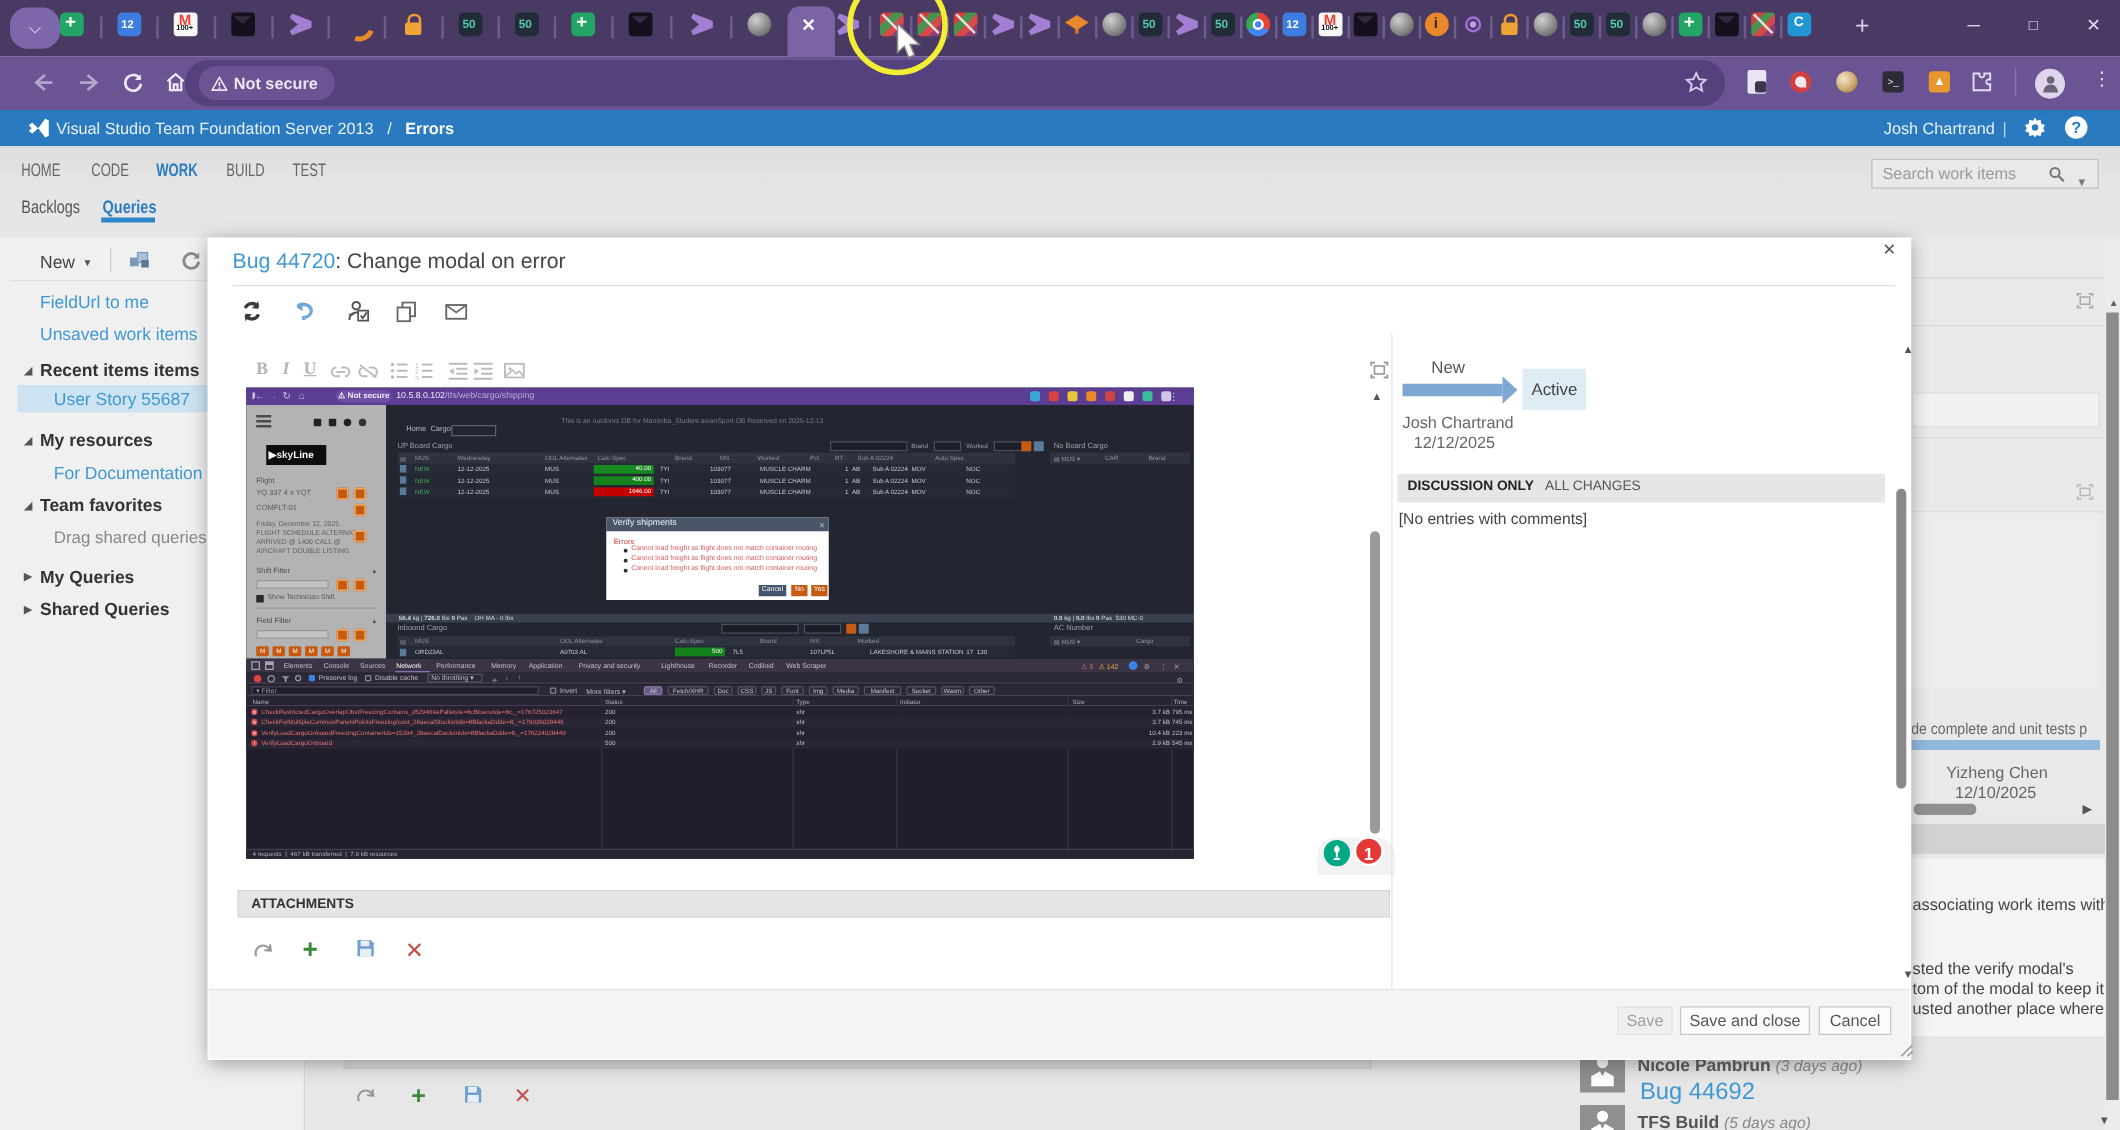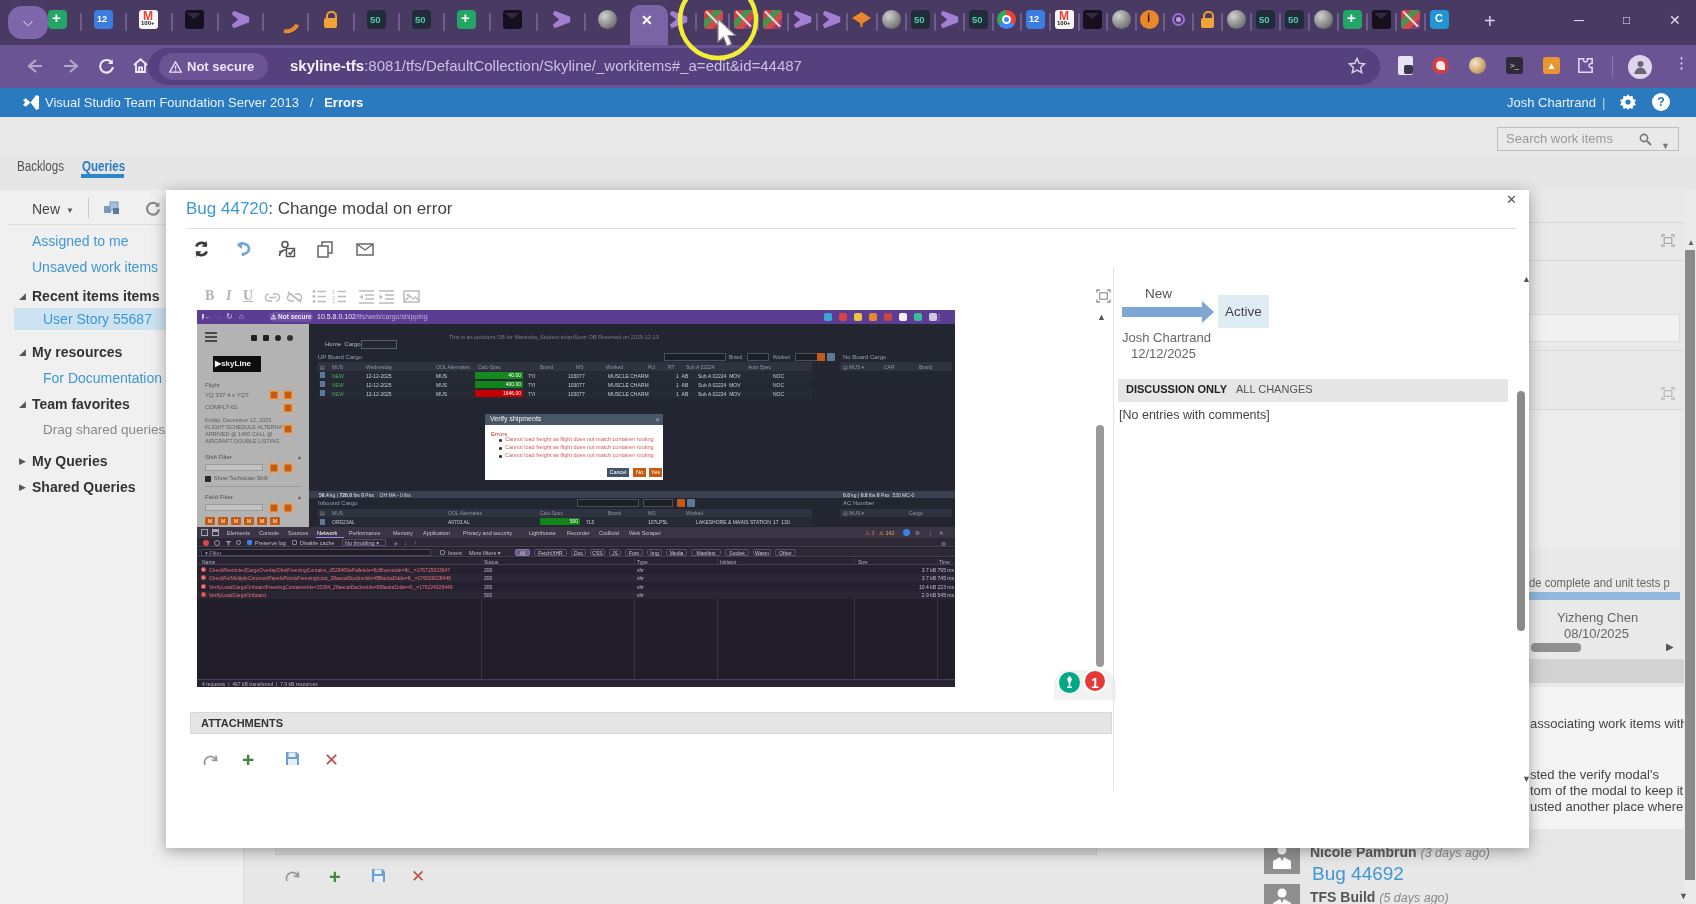--- a/index.html
+++ b/index.html
@@ -212,21 +212,20 @@
       </svg>
     <svg class="navic" style="left:132px; top:12px; width:17px; height:17px;" viewBox="0 0 17 17">
         <path d="M2 8 L8.5 2.3 L15 8 M4 7.2 L4 15 L13 15 L13 7.2 M7 15 L7 10.5 L10 10.5 L10 15" stroke="#efe9f8" stroke-width="1.8" fill="none"></path>
       </svg>
     <div id="omni">
       <span id="nschip"><svg style="width:13px;height:12px;vertical-align:-2px;margin-right:5px;" viewBox="0 0 14 13">
             <path d="M7 1 L13.3 12 L0.7 12 Z" fill="none" stroke="#ece5f7" stroke-width="1.4"></path>
             <rect x="6.35" y="5" width="1.4" height="3.6" fill="#ece5f7"></rect>
             <rect x="6.3" y="9.6" width="1.5" height="1.5" fill="#ece5f7"></rect>
           </svg>Not secure</span>
-      <span id="urltxt"><b>skyline-tfs</b>:8081/tfs/DefaultCollection/Skyline/_workitems#_a=edit&amp;id=44487</span>
     </div>
     <svg class="navic" style="left:1348px; top:12px; width:18px; height:18px;" viewBox="0 0 18 18">
         <path d="M9 1.5 L11.2 6.3 L16.5 6.9 L12.6 10.4 L13.7 15.6 L9 13 L4.3 15.6 L5.4 10.4 L1.5 6.9 L6.8 6.3 Z" fill="none" stroke="#d9cfec" stroke-width="1.5"></path>
       </svg>
     <span class="navic ext" style="left:1398px; top:11px; width:15px; height:19px; background:#e8e4f2; border-radius:2px;"></span>
     <span class="navic" style="left:1404px; top:20px; width:9px; height:9px; background:#3b3550; border-radius:2px;"></span>
     <span class="navic" style="left:1432px; top:12px; width:17px; height:17px; background:#d43f3f; border-radius:50%;"></span>
     <span class="navic" style="left:1436px; top:16px; width:9px; height:9px; background:#f7e9e9; border-radius:50% 50% 0 50%;"></span>
     <span class="navic" style="left:1469px; top:12px; width:17px; height:17px; background:radial-gradient(circle at 35% 35%, #f5e6c8, #c8a46a 60%, #8a6a3a); border-radius:50%;"></span>
     <span class="navic" style="left:1506px; top:12px; width:17px; height:17px; background:#2e2a38; border-radius:3px; color:#e8e8e8; font-size:8px; line-height:17px; text-align:center;">&gt;_</span>
@@ -248,20 +247,27 @@
       </svg>
     <span class="t1">Visual Studio Team Foundation Server 2013 &nbsp;&nbsp;/&nbsp;&nbsp; <b>Errors</b></span>
     <span class="t1" style="left:1507px;">Josh Chartrand</span>
     <span class="t1" style="left:1602px; color:#bcd6ec;">|</span>
     <svg style="position:absolute; left:1620px; top:6px; width:16px; height:16px;" viewBox="0 0 16 16">
         <path d="M8 0 L9.5 2.5 L12.5 1.8 L13 5 L16 6 L14.5 8.5 L16 11 L13 12 L12.5 15 L9.5 14 L8 16 L6.5 14 L3.5 15 L3 12 L0 11 L1.5 8.5 L0 6 L3 5 L3.5 1.8 L6.5 2.5 Z" fill="#fff"></path>
         <circle cx="8" cy="8" r="2.6" fill="#2a7ac0"></circle>
       </svg>
     <span style="position:absolute; left:1652px; top:5px; width:18px; height:18px; background:#fff; border-radius:50%; color:#2a7ac0; font-weight:bold; font-size:13px; text-align:center; line-height:18px;">?</span>
   </div>
+  <div class="abs" id="nav1">
+    <span style="left:17px;">HOME</span>
+    <span style="left:73px;">CODE</span>
+    <span style="left:125px; color:#2b7bc0; font-weight:bold;">WORK</span>
+    <span style="left:181px;">BUILD</span>
+    <span style="left:234px;">TEST</span>
+    </div>
     <div class="abs" style="left:0; top:117px; width:1696px; height:0;">
       <span id="searchwi">Search work items
       <svg style="position:absolute; right:26px; top:5px; width:13px; height:13px;" viewBox="0 0 13 13">
           <circle cx="5" cy="5" r="3.6" fill="none" stroke="#777" stroke-width="1.6"></circle>
           <path d="M8 8 L12 12" stroke="#777" stroke-width="1.8"></path>
         </svg>
       <span style="position:absolute; right:8px; top:7px; color:#777; font-size:9px;">▼</span>
     </span>
   </div>
   <div class="abs" id="nav2">
@@ -276,21 +282,21 @@
     <svg style="position:absolute; left:103px; top:11px; width:17px; height:15px;" viewBox="0 0 17 15">
         <rect x="1" y="5" width="7" height="7" fill="#7a99b8"></rect>
         <rect x="7" y="1" width="8" height="8" fill="#a8c0d8" stroke="#7a99b8"></rect>
         <rect x="10" y="7" width="6" height="6" fill="#5a7a9a"></rect>
       </svg>
     <svg style="position:absolute; left:145px; top:10px; width:16px; height:16px;" viewBox="0 0 17 17">
         <path d="M14.2 6.5 A6.3 6.3 0 1 0 14.8 10" stroke="#8a8a8a" stroke-width="2.4" fill="none"></path>
         <path d="M15.2 2.2 L15.2 7.2 L10.4 7.2 Z" fill="#8a8a8a"></path>
       </svg>
     <span style="position:absolute; left:8px; top:34px; width:228px; height:1px; background:#dedede;"></span>
-    <span class="sblink" style="top:43px;">Assigned to me</span>
+    <span class="sblink" style="top:43px;">FieldUrl to me</span>
     <span class="sblink" style="top:69px;">Unsaved work items</span>
     <span class="sbtri" style="top:101px;">◢</span>
     <span class="sbhead" style="top:98px;">Recent items items</span>
     <span style="position:absolute; left:14px; top:118px; width:230px; height:22px; background:#cde3f2;"></span>
     <span class="sblink" style="left:43px; top:121px;">User Story 55687</span>
     <span class="sbtri" style="top:157px;">◢</span>
     <span class="sbhead" style="top:154px;">My resources</span>
     <span class="sblink" style="left:43px; top:180px;">For Documentation (Wi</span>
     <span class="sbtri" style="top:209px;">◢</span>
     <span class="sbhead" style="top:206px;">Team favorites</span>
@@ -311,21 +317,21 @@
     <span style="position:absolute; left:0; top:160px; width:155px; height:1px; background:#dadada;"></span>
     <svg style="position:absolute; left:132px; top:197px; width:14px; height:13px; opacity:.5;" viewBox="0 0 14 13">
         <path d="M1 3 L1 1 L4 1 M10 1 L13 1 L13 3 M13 10 L13 12 L10 12 M4 12 L1 12 L1 10" stroke="#888" stroke-width="1.4" fill="none"></path>
         <rect x="3.2" y="3.6" width="7.6" height="5.8" fill="none" stroke="#888" stroke-width="1.2"></rect>
       </svg>
     <span style="position:absolute; left:0; top:219px; width:155px; height:1px; background:#dadada;"></span>
     <span style="position:absolute; left:0; top:220px; width:151px; height:140px; background:#ededed;"></span>
     <span style="position:absolute; left:0px; top:386px; color:#666; font-size:12.5px; white-space:nowrap; transform:scaleX(.9); transform-origin:0 0;">de complete and unit tests p</span>
     <span style="position:absolute; left:0px; top:402px; width:151px; height:8px; background:#8fb8dc;"></span>
     <span style="position:absolute; left:28px; top:420px; color:#666; font-size:13px;">Yizheng Chen</span>
-    <span style="position:absolute; left:35px; top:436px; color:#666; font-size:13px;">08/10/2025</span>
+    <span style="position:absolute; left:35px; top:436px; color:#666; font-size:13px;">12/10/2025</span>
     <span style="position:absolute; left:2px; top:453px; width:50px; height:9px; background:#909090; border-radius:4px;"></span>
     <span style="position:absolute; left:137px; top:451px; color:#555; font-size:10px;">▶</span>
     <span style="position:absolute; left:0px; top:469px; width:155px; height:24px; background:#d2d2d2;"></span>
     <span style="position:absolute; left:0px; top:497px; width:155px; height:217px; background:#f4f4f4;"></span>
     <span style="position:absolute; left:1px; top:526px; color:#444; font-size:13px; white-space:nowrap;">associating work items with</span>
     <span style="position:absolute; left:1px; top:577px; color:#444; font-size:13px; white-space:nowrap;">sted the verify modal's</span>
     <span style="position:absolute; left:1px; top:593px; color:#444; font-size:13px; white-space:nowrap;">tom of the modal to keep it</span>
     <span style="position:absolute; left:1px; top:609px; color:#444; font-size:13px; white-space:nowrap;">usted another place where</span>
   </div>
   <div class="abs" id="pgsb">
@@ -724,14 +730,22 @@
       <span style="position:absolute; left:8px; top:63px; color:#666; font-size:13px;">Josh Chartrand</span>
       <span style="position:absolute; left:17px; top:79px; color:#666; font-size:13px;">12/12/2025</span>
       <span style="position:absolute; left:4px; top:112px; width:390px; height:23px; background:#e6e6e6;"></span>
       <span style="position:absolute; left:12px; top:116px; color:#222; font-size:11px; font-weight:bold;">DISCUSSION ONLY</span>
       <span style="position:absolute; left:122px; top:116px; color:#555; font-size:11px;">ALL CHANGES</span>
       <span style="position:absolute; left:5px; top:141px; color:#444; font-size:12.5px;">[No entries with comments]</span>
       <span style="position:absolute; left:408px; top:7px; color:#555; font-size:9px;">▲</span>
       <span style="position:absolute; left:403px; top:124px; width:8px; height:240px; background:#8a8a8a; border-radius:4px;"></span>
       <span style="position:absolute; left:408px; top:507px; color:#555; font-size:9px;">▼</span>
     </div>
+    <div id="mfoot">
+      <span class="btn" style="left:1127px; width:44px; background:#efefef; border-color:#e2e2e2; color:#a0a0a0;">Save</span>
+      <span class="btn" style="left:1177px; width:104px;">Save and close</span>
+      <span class="btn" style="left:1288px; width:58px;">Cancel</span>
+      <svg style="position:absolute; left:1352px; top:42px; width:12px; height:12px;" viewBox="0 0 12 12">
+          <path d="M11 2 L2 11 M11 7 L7 11" stroke="#999" stroke-width="1.3"></path>
+        </svg>
+    </div>
   </div>
 </div>
 
 </body></html>

